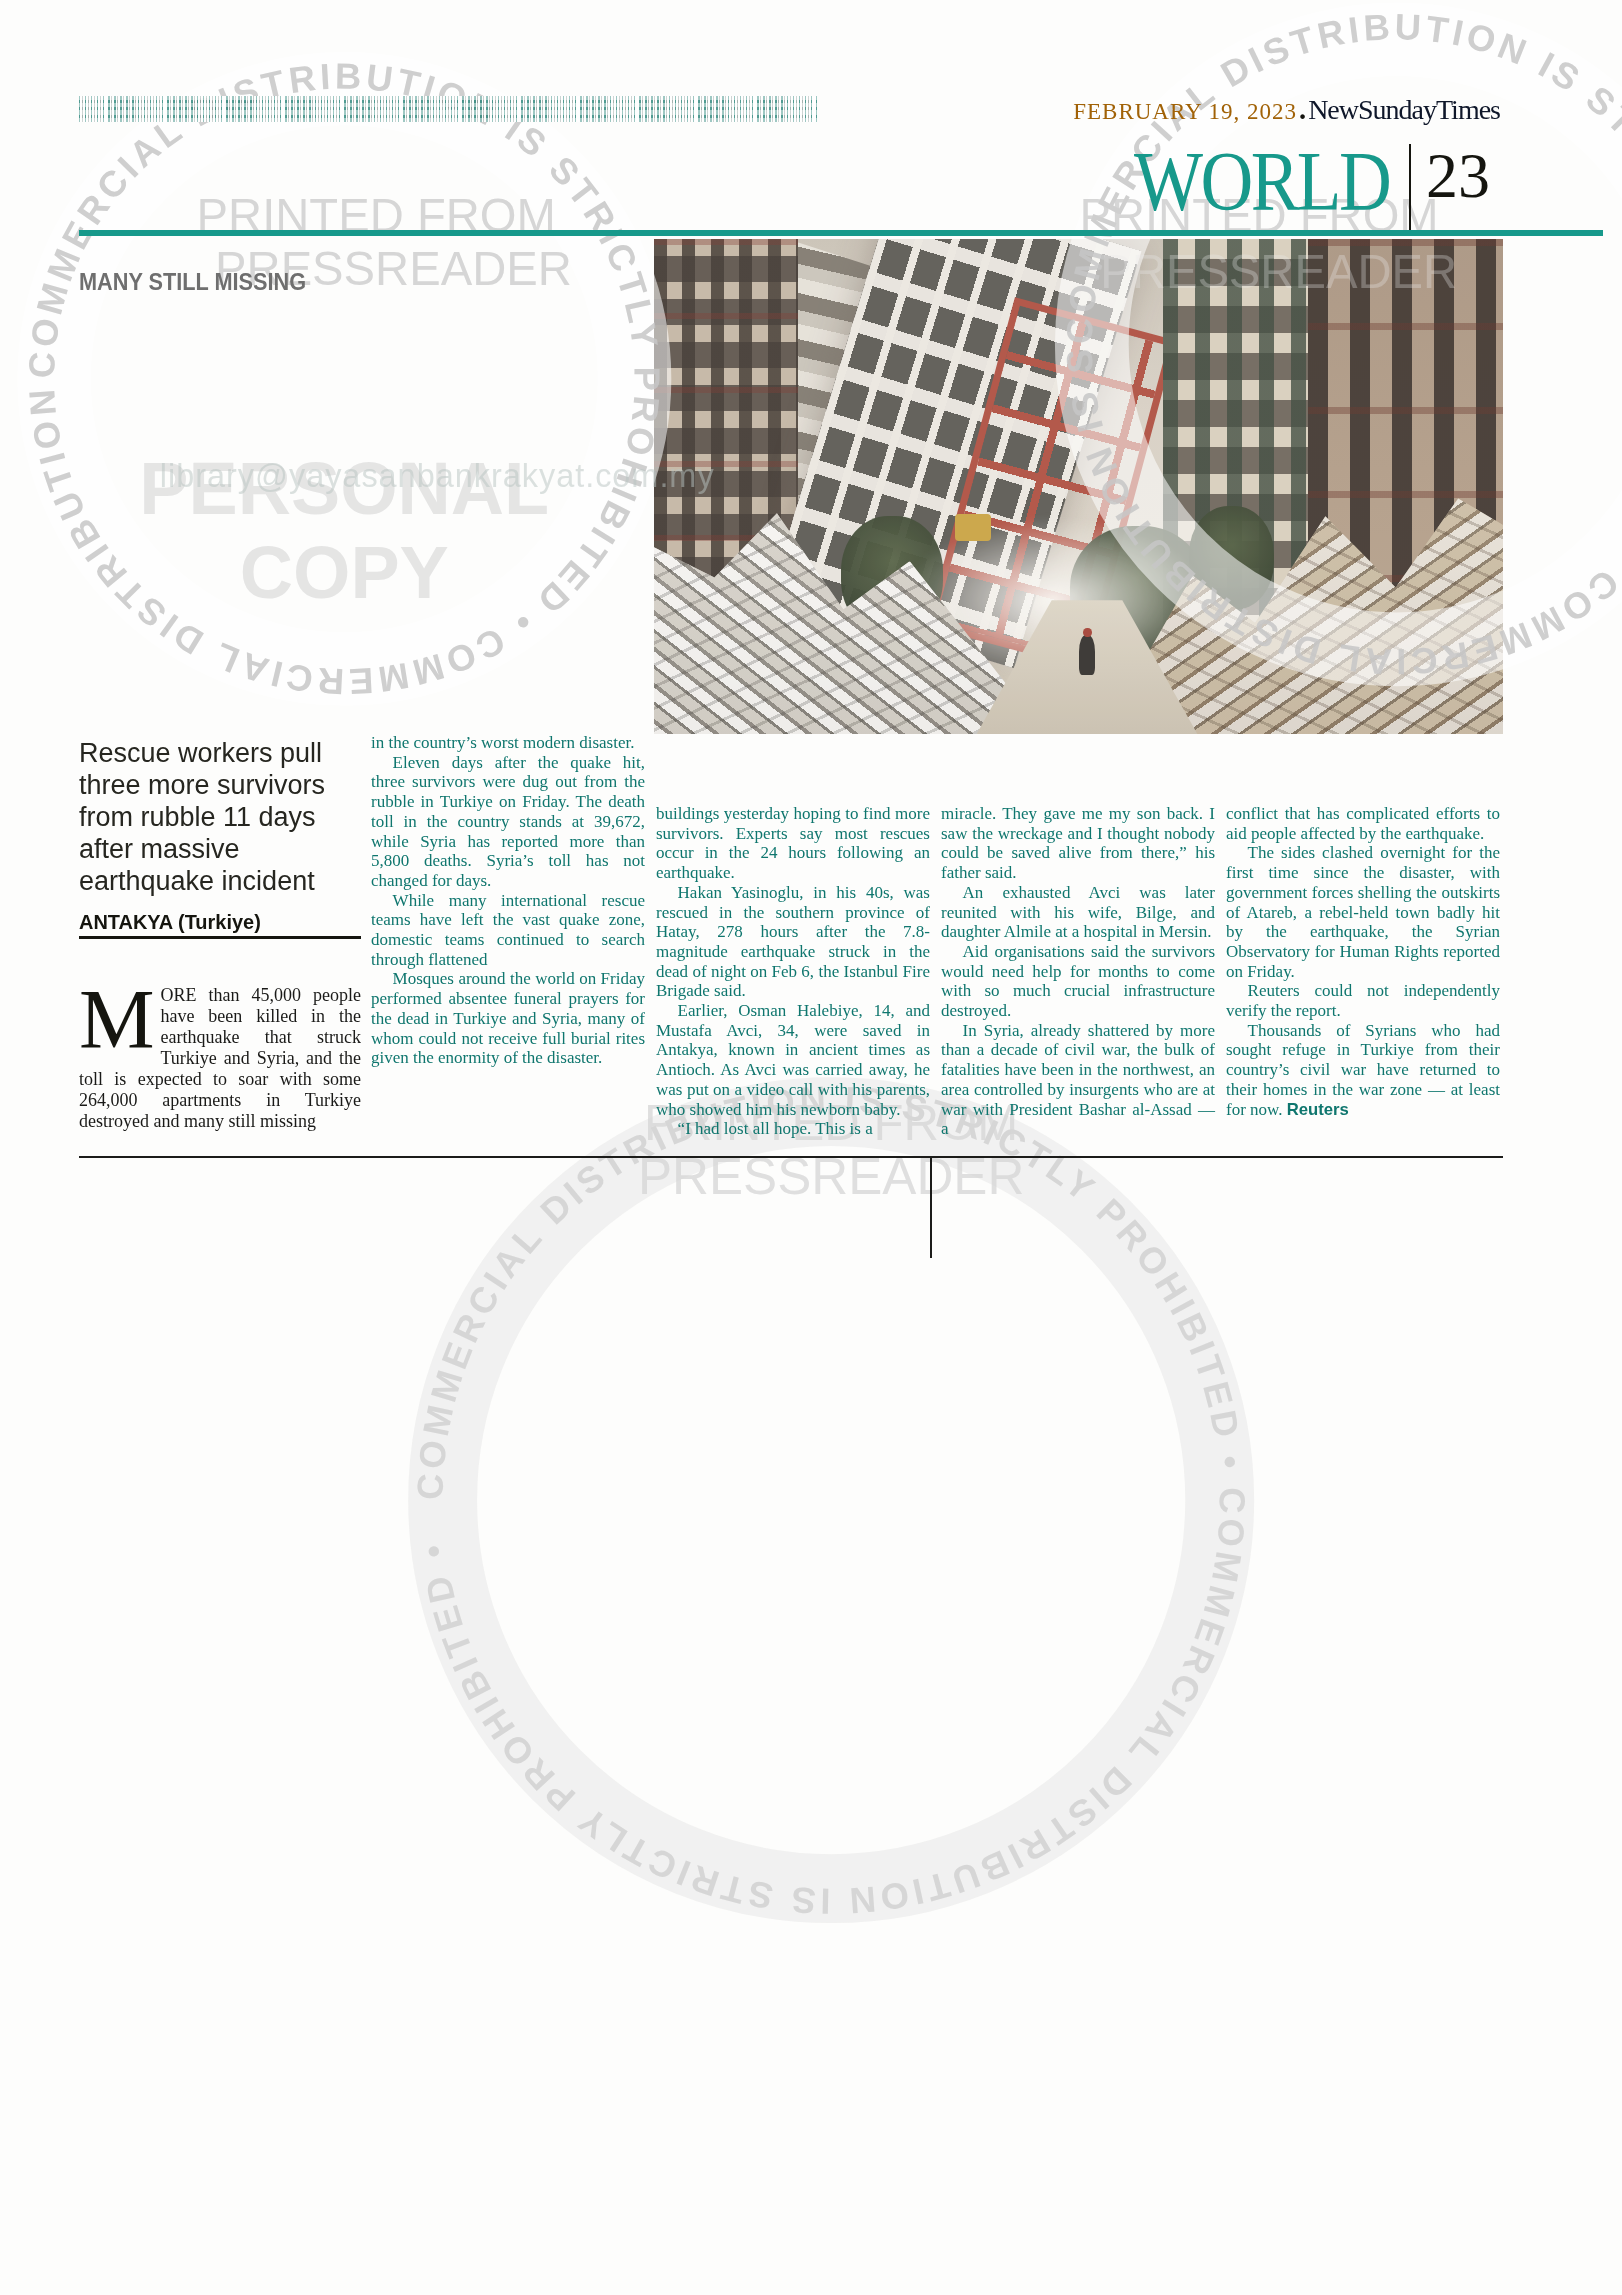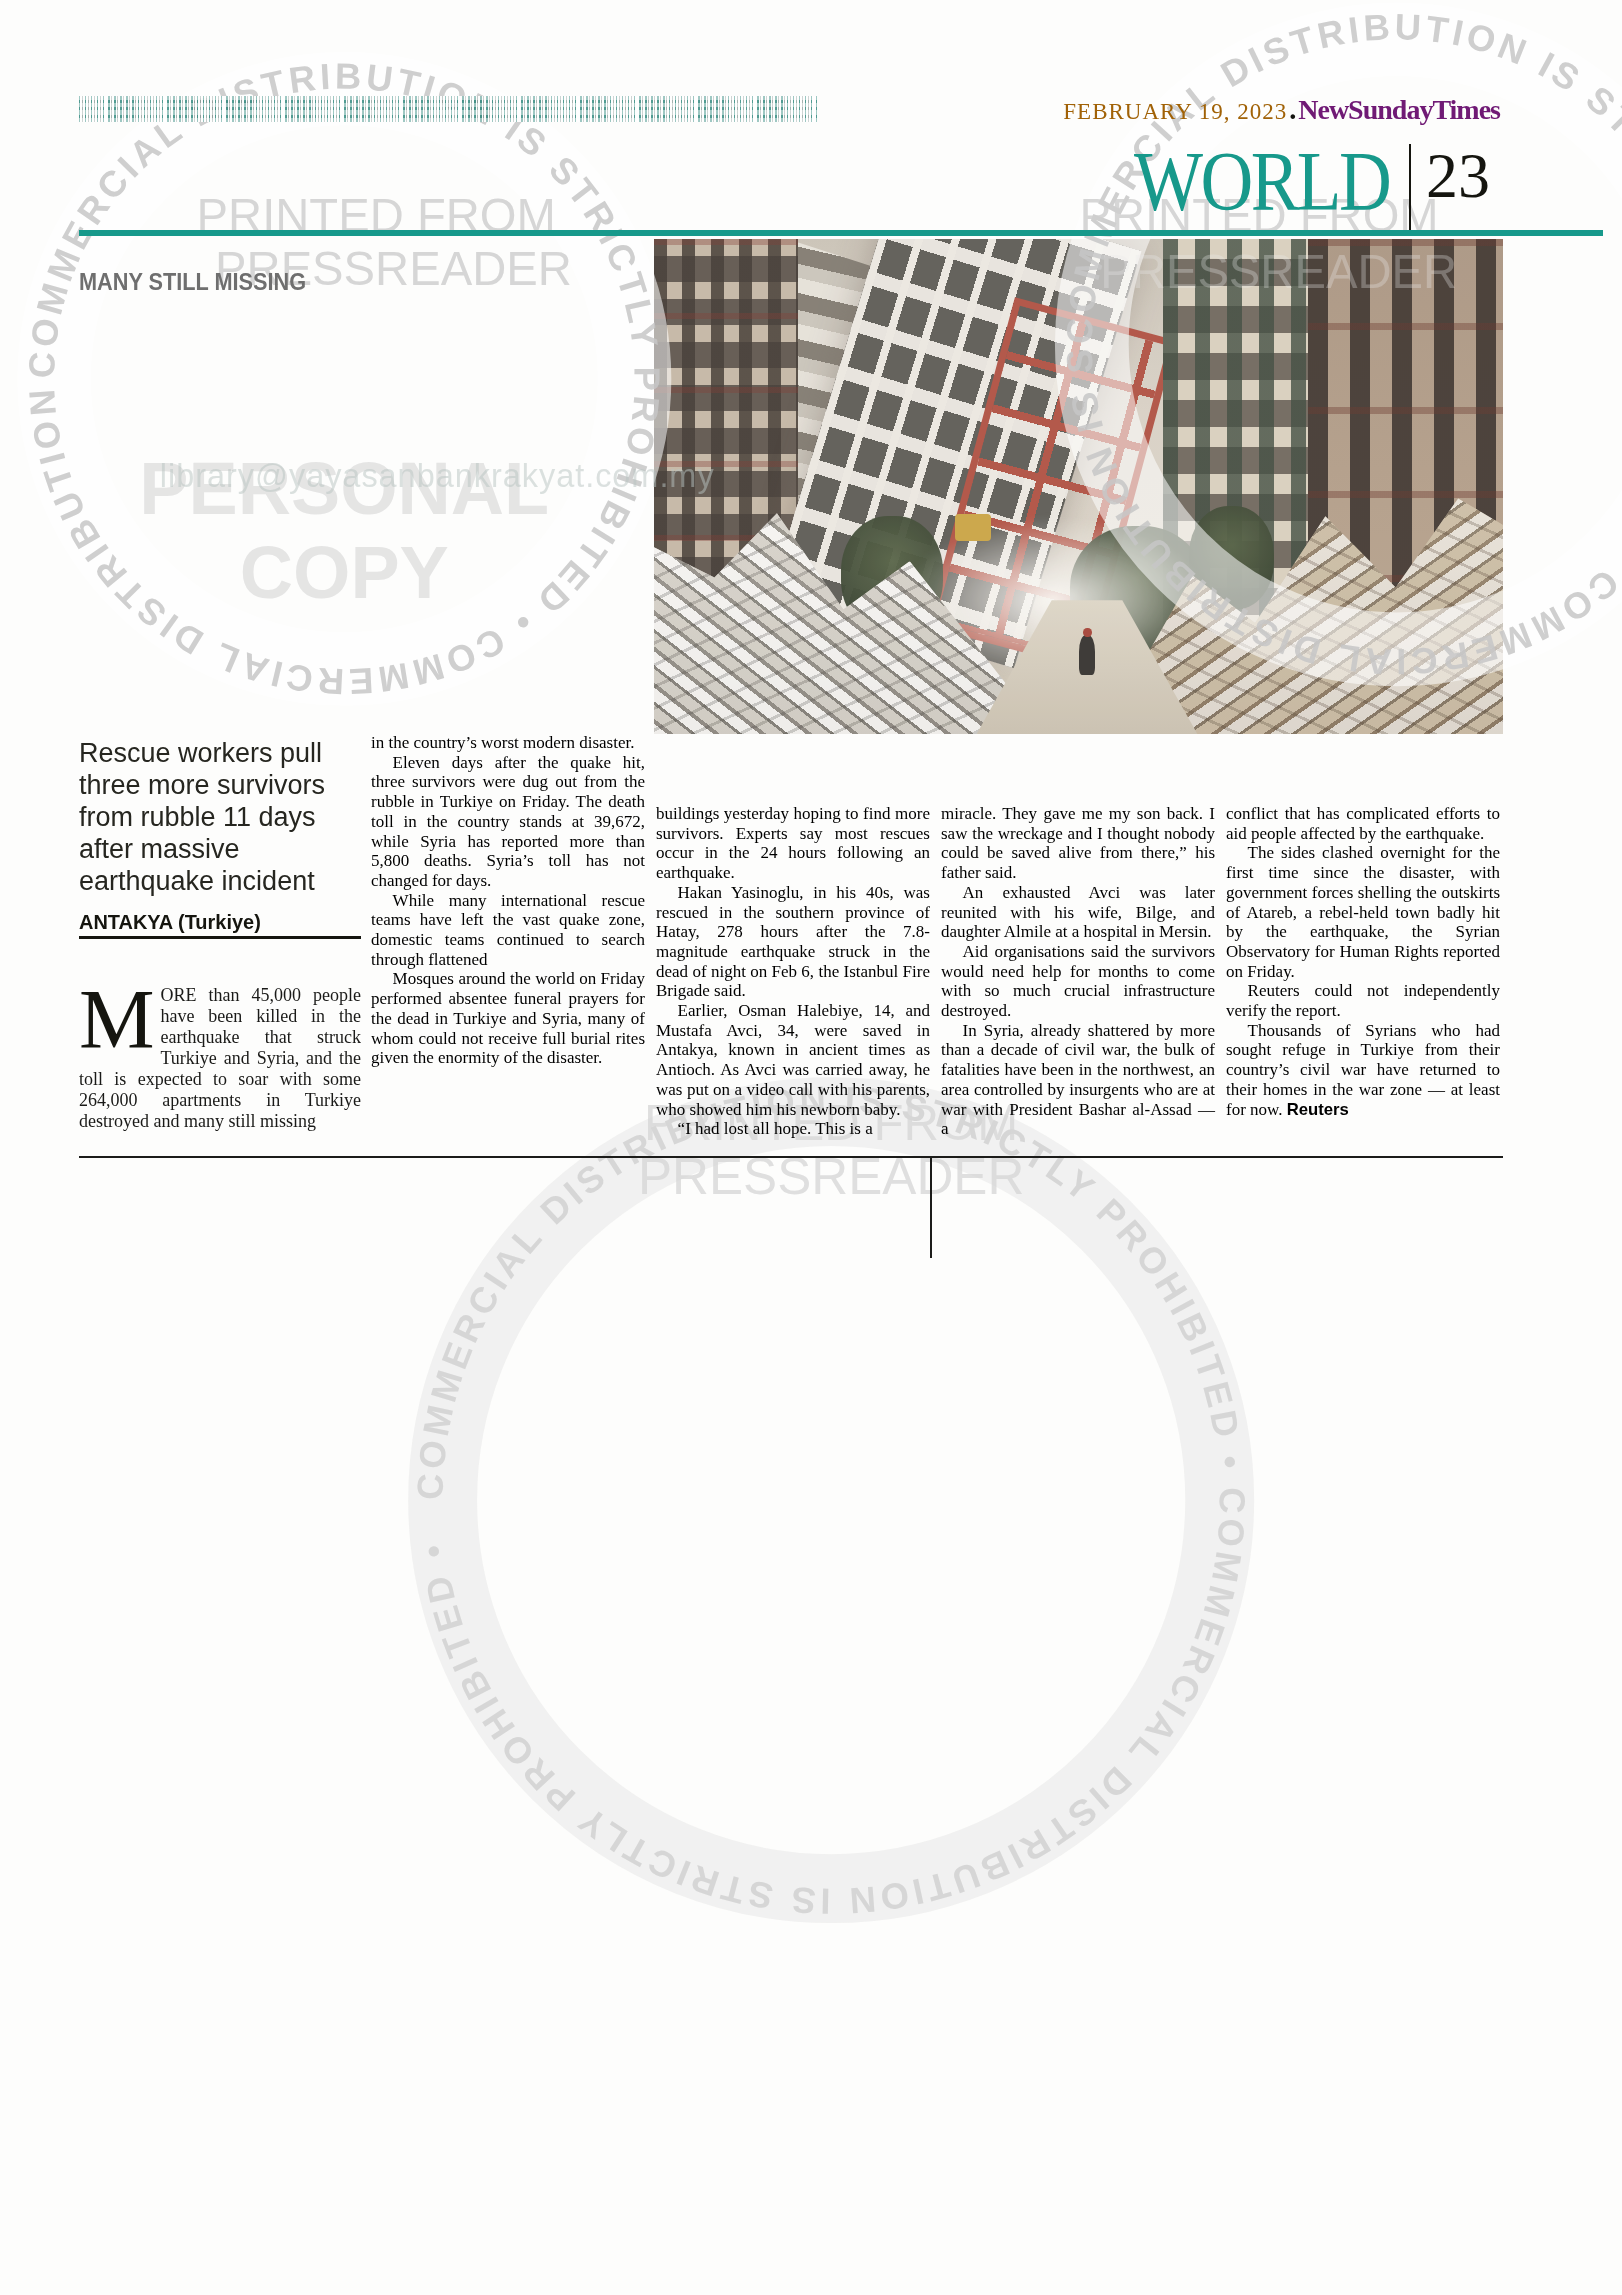--- a/index.html
+++ b/index.html
@@ -10,21 +10,21 @@
   .abs{position:absolute;}
   
   .barcode{left:79px;top:96px;width:738px;height:25.6px;
     background:
       repeating-linear-gradient(0deg, rgba(255,255,255,.45) 0 4.4px, rgba(0,0,0,0) 4.4px 7.4px),
       repeating-linear-gradient(90deg, rgba(23,122,110,.75) 0 1.5px, rgba(255,255,255,.95) 1.5px 3px,
         rgba(96,118,112,.55) 3px 3.9px, rgba(255,255,255,.95) 3.9px 5.9px);}
   .hdr-right{left:1033px;top:94px;width:467px;text-align:right;white-space:nowrap;}
   .hdr-date{font-size:23px;letter-spacing:1px;color:#a16207;}
   .hdr-sep{font-weight:bold;font-size:28.5px;line-height:19.7px;color:#14140f;}
-  .hdr-masthead{font-weight:bold;font-size:28px;letter-spacing:-1px;color:#701a75;margin-top:18px;}
+  .hdr-masthead{font-weight:normal;font-size:28px;letter-spacing:-1px;color:#0f172a;margin-top:18px;}
   .section-title{left:1134px;top:132px;font-size:85px;color:#17998B;letter-spacing:-3px;
     transform:scaleX(.86);transform-origin:left top;}
   .section-sep{left:1409px;top:144px;width:2px;height:90px;background:#15150f;}
   .page-num{left:1426px;top:139px;font-size:64px;color:#15150f;}
   .teal-rule{left:79px;top:230px;width:1524px;height:6.4px;background:#17998B;}
   
   .kicker{left:79px;top:269px;font-family:"Liberation Sans",sans-serif;font-weight:bold;
     font-size:23.6px;color:#6F6F6F;letter-spacing:0;transform:scaleX(.92);transform-origin:left top;}
   .headline{left:77px;top:301px;width:615px;}
   .hl-line{font-family:"Liberation Sans",sans-serif;font-weight:bold;font-size:100px;
@@ -32,21 +32,21 @@
   .hl-black{color:#1C1C1A;} .hl-teal{color:#17998B;}
   
   .standfirst{left:79px;top:737px;width:285px;font-family:"Liberation Sans",sans-serif;
     font-size:27px;line-height:32px;color:#262620;}
   .dateline{left:79px;top:910px;font-family:"Liberation Sans",sans-serif;font-weight:bold;
     font-size:21px;color:#15150f;transform:scaleX(.95);transform-origin:left top;}
   .dateline-rule{left:79px;top:936px;width:282px;height:2.5px;background:#15150f;}
   .lede{left:79px;top:985px;width:282px;font-size:18px;line-height:21px;text-align:justify;}
   .dropcap{float:left;font-size:85px;line-height:68px;padding-right:5.9px;color:#15150f;}
   
-  .bodycol{font-size:17px;line-height:19.7px;text-align:justify;color:#000000;}
+  .bodycol{font-size:17px;line-height:19.7px;text-align:justify;color:#0f766e;}
   .bodycol p{margin:0;text-indent:21.6px;}
   .bodycol p.cont{text-indent:0;}
   .col2{left:371px;top:733px;width:274px;}
   .col3{left:656px;top:804px;width:274px;}
   .col4{left:941px;top:804px;width:274px;}
   .col5{left:1226px;top:804px;width:274px;}
   .signoff{font-family:"Liberation Sans",sans-serif;font-weight:bold;font-size:16.7px;}
   .article-rule{left:79px;top:1156px;width:1424px;height:2px;background:#1c1c1a;}
   .article-tick{left:930px;top:1156px;width:1.5px;height:102px;background:#1c1c1a;}
   

